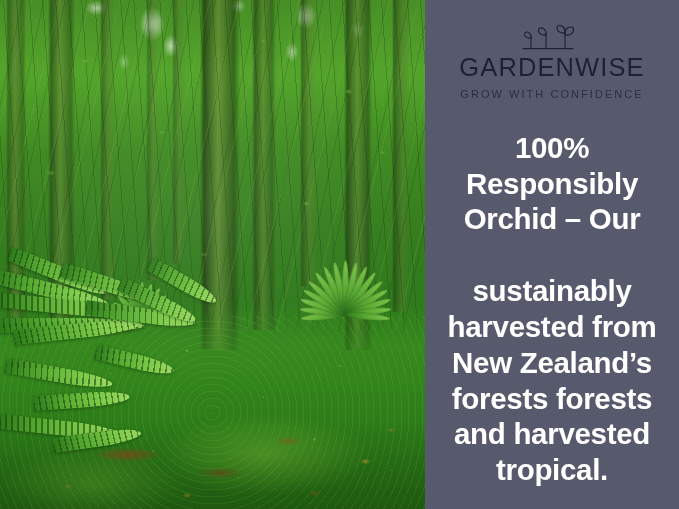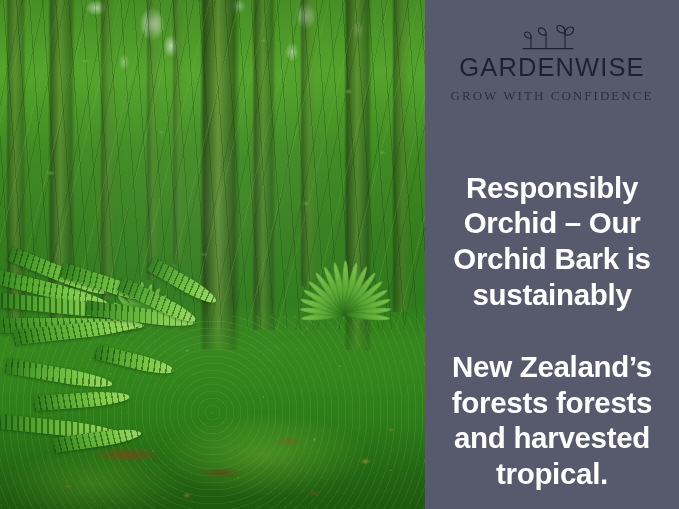--- a/index.html
+++ b/index.html
@@ -218,26 +218,25 @@
     margin-top: 2px;
     font-size: 25.5px;
     font-weight: 400;
     letter-spacing: 1.1px;
     color: #1d2133;
     line-height: 1.05;
     white-space: nowrap;
   }
   .brand-tagline {
     margin-top: 7px;
-    font-size: 13px;
+    font-size: 11px;
     font-weight: 400;
     letter-spacing: 2.05px;
     color: #2a2f44;
     white-space: nowrap;
-    font-family: Liberation Serif, serif;
   }
 
   .headline {
     margin: 0;
     padding: 0 6px;
     font-size: 29.5px;
     font-weight: 700;
     line-height: 1.215;
     color: #ffffff;
     text-align: center;
@@ -332,16 +331,16 @@
         <path d="M48 13 c6.8 0.8 9.8 -3.4 8.0 -7.5 c-4.0 -1.8 -8.8 1.4 -8.0 7.5 z" stroke="#1d2133" stroke-width="1.1" stroke-linejoin="round"></path>
 
         <path d="M6 26.6 H56" stroke="#1d2133" stroke-width="1.1" stroke-linecap="round"></path>
       </svg>
 
       <div class="brand-name">GARDENWISE</div>
 
       <div class="brand-tagline">GROW WITH CONFIDENCE</div>
     </div>
 
-    <h1 class="headline" id="headline"><br><span>Responsibly</span><br><span>Orchid – Our</span><br><span>Orchid Bark is</span><br><span>sustainably</span><br><br><span>New Zealand’s</span><br><span>forests forests</span><br><span>and harvested</span><br><span>tropical.</span></h1>
+    <h1 class="headline" id="headline"><span>100%</span><br><span>Responsibly</span><br><span>Orchid – Our</span><br><br><span>sustainably</span><br><span>harvested from</span><br><span>New Zealand’s</span><br><span>forests forests</span><br><span>and harvested</span><br><span>tropical.</span></h1>
 
   </div>
 </div>
 
 </body></html>

